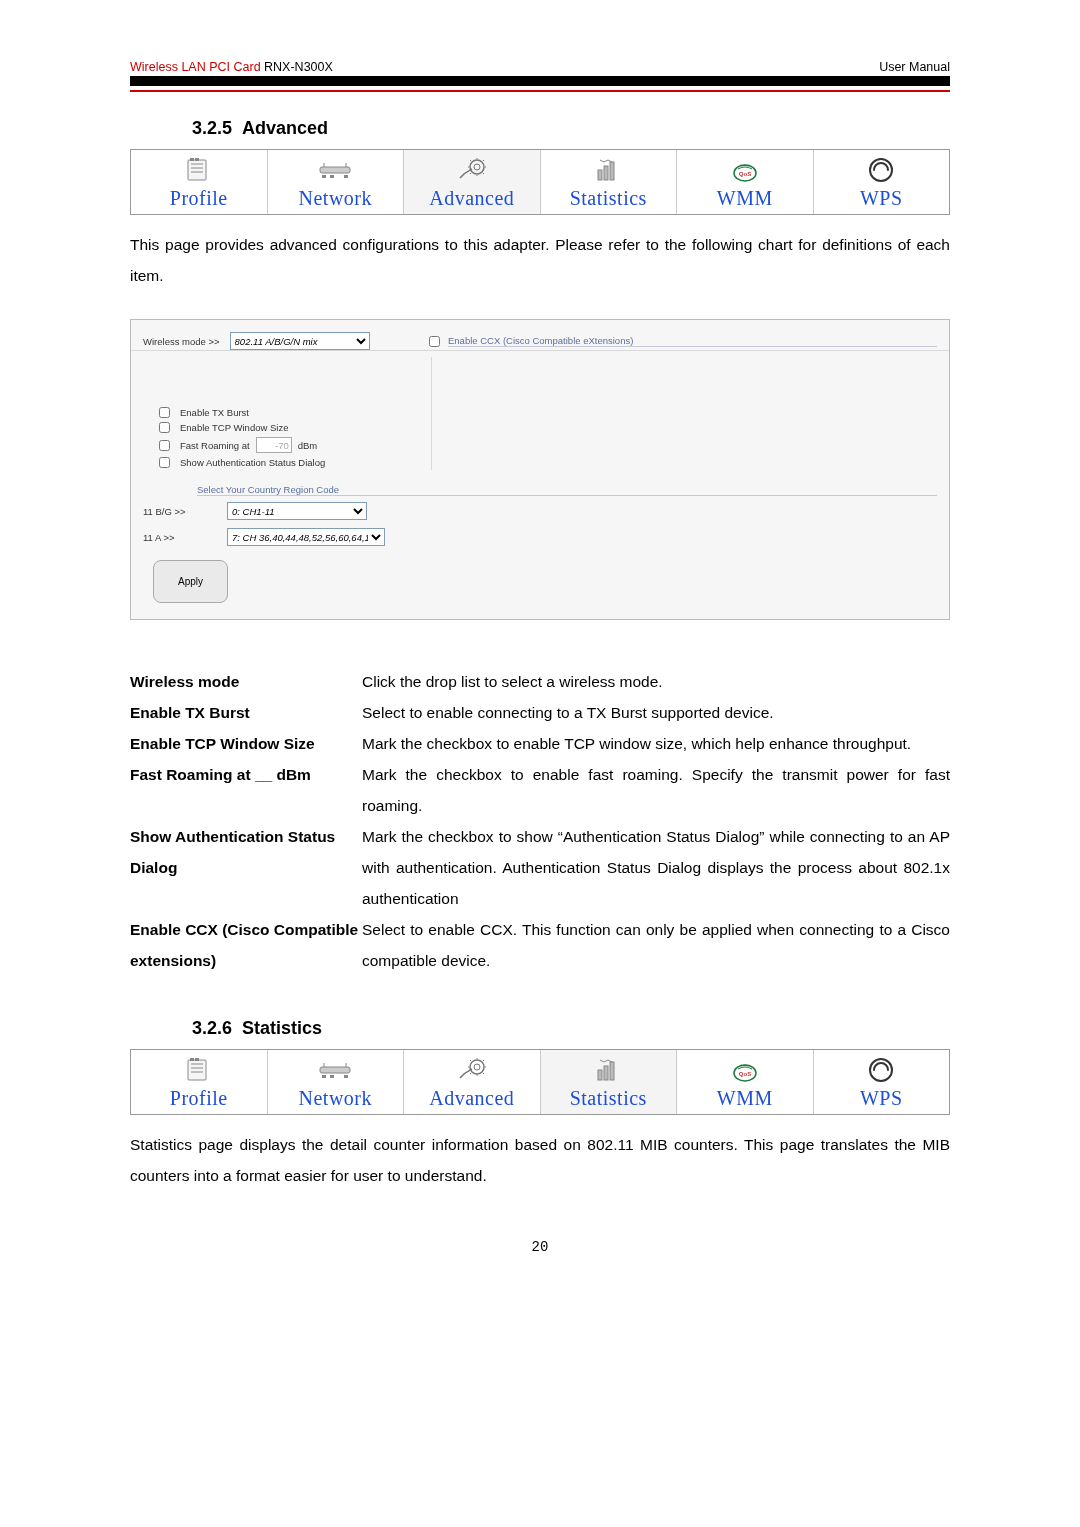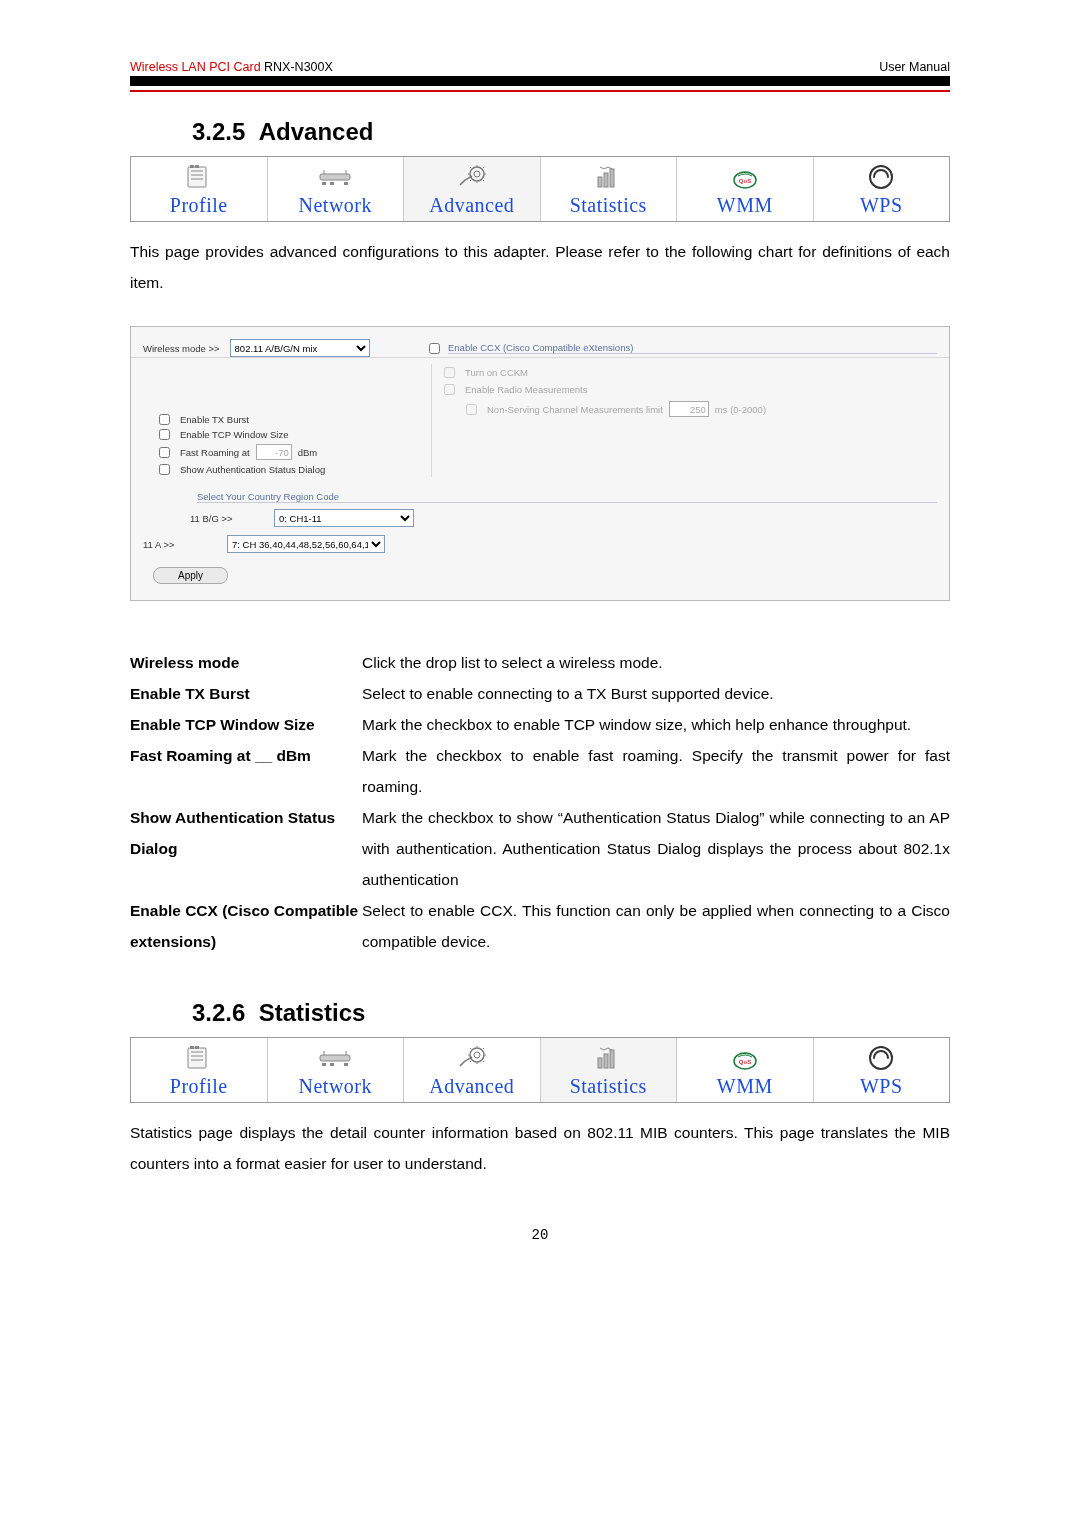--- a/index.html
+++ b/index.html
@@ -16,21 +16,21 @@
     display: flex;
     justify-content: space-between;
     align-items: baseline;
     font-size: 12.5px;
     margin-bottom: 2px;
   }
   .header-line .left .red { color: #cc0000; }
   .thick-bar { height: 10px; background: #000; margin-bottom: 4px; }
   .thin-red-bar { height: 2px; background: #cc0000; margin-bottom: 26px; }
   .section-heading {
-    font-size: 24px;
+    font-size: 18px;
     margin: 12px 0 10px 62px;
   }
   .tabbar {
     display: flex;
     border: 1px solid #999;
     background: #fff;
     height: 64px;
     margin-bottom: 14px;
     overflow: hidden;
   }
@@ -72,20 +72,21 @@
     border-bottom: 1px solid #d8d8d8;
     padding-bottom: 0;
     margin-bottom: 6px;
   }
   .panel .left-col { width: 280px; flex-shrink: 0; }
   .panel select.sel {
     font-size: 9.5px;
     height: 18px;
     border: 1px solid #7f9db9;
     background: #fff;
+    font-style: italic;
   }
   .panel input[type=text].txt {
     font-size: 9.5px;
     height: 14px;
     border: 1px solid #aaa;
     text-align: right;
     padding: 0 2px;
     width: 30px;
   }
   .panel .chk { width: 11px; height: 11px; margin: 0 4px 0 0; }
@@ -102,21 +103,21 @@
     display: flex;
     align-items: center;
     gap: 6px;
     padding: 8px 12px 2px 62px;
     margin-top: 6px;
   }
   .panel .country-row { padding: 4px 12px; display: flex; align-items: center; gap: 8px; }
   .apply-btn {
     display: inline-block;
     margin: 10px 0 0 22px;
-    padding: 2px 24px;
+    padding: 15px 24px;
     font-size: 10px;
     font-family: Tahoma, Arial, sans-serif;
     background: #eaeaea;
     border: 1px solid #aaa;
     border-radius: 8px;
     cursor: pointer;
   }
   .defs-table {
     width: 100%;
     border-collapse: collapse;
@@ -248,43 +249,27 @@
           <input type="checkbox" class="chk" style="">
           <span>Fast Roaming at</span> 
           <input type="text" class="txt dim" value="-70" style=""> 
           <span>dBm</span>
         </div>
       <div class="row indent">
           <input type="checkbox" class="chk" style="">
           <span>Show Authentication Status Dialog</span>
         </div>
     </div>
-    <div class="col-r">
-      <div class="r-row dim">
-          <input type="checkbox" class="chk" disabled="" style="">
-          <span>Turn on CCKM</span>
-        </div>
-      <div class="r-row dim">
-          <input type="checkbox" class="chk" disabled="" style="">
-          <span>Enable Radio Measurements</span>
-        </div>
-      <div class="r-row dim" style="padding-left:26px;">
-          <input type="checkbox" class="chk" disabled="" style="">
-          <span>Non-Serving Channel Measurements limit</span> 
-          <input type="text" class="txt dim" style="width: 34px;" value="250"> 
-          <span>ms (0-2000)</span>
-        </div>
-    </div>
   </div>
 
   <div class="legend-row">
       <span class="legend">Select Your Country Region Code</span>
     </div>
   <div class="country-row">
-    <span style="width:76px;margin-left:47px;">11 B/G &gt;&gt;</span>
+    <span style="width:76px;">11 B/G &gt;&gt;</span>
     <select class="sel" style="width:140px;"><option>0: CH1-11</option></select>
   </div>
   <div class="country-row">
     <span style="width:76px;">11 A &gt;&gt;</span>
     <select class="sel" style="width:158px;"><option>7: CH 36,40,44,48,52,56,60,64,100</option></select>
   </div>
   <button class="apply-btn">Apply</button>
 </div>
 
 <table class="defs-table">

